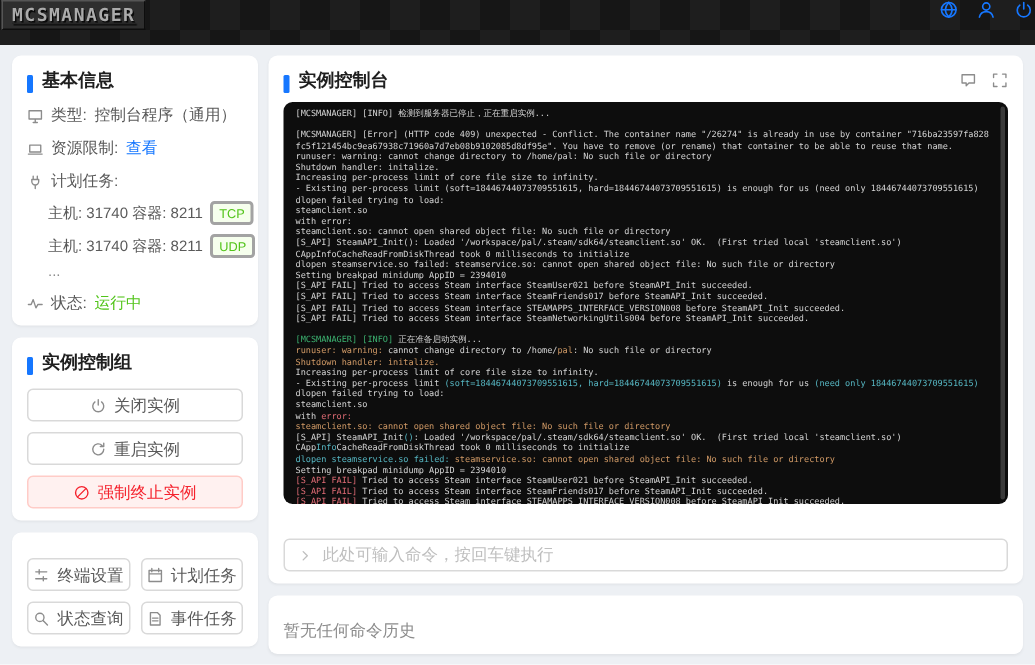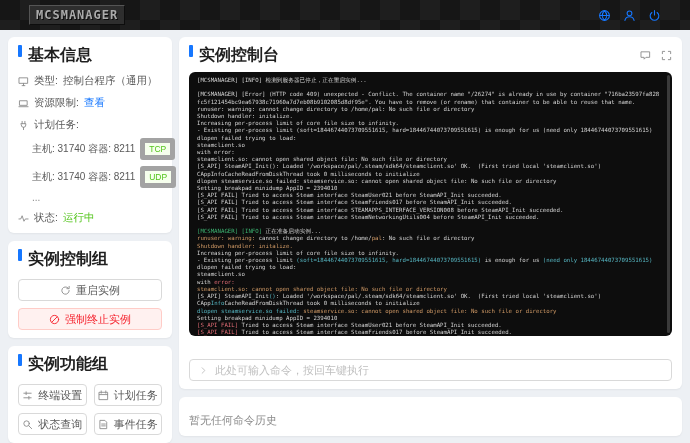--- a/index.html
+++ b/index.html
@@ -4,52 +4,53 @@
 <style>
   * { box-sizing: border-box; margin: 0; padding: 0; }
   html,body { width: 690px; height: 443px; overflow: hidden; }
   body {
     background: #edf0f4;
     font-family: "Liberation Sans", sans-serif;
     color: #262626;
   }
   
   .hdr {
-    height: 30px; display: flex; align-items: center; justify-content: space-between;
-    padding: 0 29px;
+    height: 30px; display: flex; align-items: flex-start; justify-content: space-between;
+    padding: 0 1px;
     background: #181818;
     background-image: repeating-conic-gradient(#1e1e1e 0% 25%, #161616 25% 50%);
     background-size: 40px 40px;
+    text-decoration: underline;
   }
   .logo {
     font-family: "DejaVu Sans Mono", monospace; font-weight: bold; font-size: 12px;
     letter-spacing: 1px; color: #ababab; background: #2e2e2e;
     border: 1px solid #555; border-right-color: #0d0d0d; border-bottom-color: #0d0d0d;
     padding: 2px 6px; text-shadow: 1px 1px 0 #0a0a0a;
   }
   .nav { display: flex; gap: 12px; align-items: center; }
   .navico { color: #1677ff; display: inline-flex; cursor: pointer; }
   .navico svg { width: 13px; height: 13px; }
   
   .layout { display: flex; gap: 7px; padding: 7px 8px; height: 413px; }
   .col-left { width: 164px; flex: none; display: flex; flex-direction: column; gap: 8px; }
   .col-right { flex: 1; display: flex; flex-direction: column; gap: 8px; min-width: 0; }
   .card { background: #fff; border-radius: 6px; padding: 8px 10px; box-shadow: 0 1px 2px rgba(0,0,0,.05); }
   .title-row { display: flex; align-items: center; justify-content: space-between; }
-  .card-title { display: flex; align-items: flex-start; gap: 6px; font-size: 16px; font-weight: bold; color: #1f1f1f; }
+  .card-title { display: flex; align-items: flex-end; gap: 6px; font-size: 12px; font-weight: bold; color: #1f1f1f; }
   .bar { width: 4px; height: 12px; background: #1677ff; border-radius: 1px; flex: none; }
   .hicons { display: flex; gap: 10px; color: #8c8c8c; }
   .hicons span { display: inline-flex; cursor: pointer; }
   
   .irow { display: flex; align-items: center; gap: 5px; margin-top: 8px; font-size: 10.5px; color: #595959; white-space: nowrap; }
   .irow .ico { color: #8c8c8c; display: inline-flex; flex: none; }
   .ival { color: #595959; }
   .link { color: #1677ff; cursor: pointer; }
   .port-row { margin: 6px 0 0 14px; font-size: 10px; color: #595959; display: flex; align-items: center; gap: 5px; white-space: nowrap; }
-  .tag { font-size: 8.5px; line-height: 12px; padding: 0 4px; border-radius: 3px; border: 5px solid #a3a3a3; background: #f6ffed; color: #52c41a; }
+  .tag { font-size: 8.5px; line-height: 12px; padding: 0 4px; border-radius: 3px; border: 2px solid #a3a3a3; background: #f6ffed; color: #52c41a; }
   .more-row { margin: 4px 0 0 14px; font-size: 10px; color: #8c8c8c; }
   
   .btn-col { display: flex; flex-direction: column; gap: 7px; margin-top: 9px; }
   .grid2 { display: grid; grid-template-columns: 1fr 1fr; gap: 7px; margin-top: 9px; }
   .btn {
     height: 22px; border: 1px solid #d9d9d9; border-radius: 4px; background: #fff;
     display: flex; align-items: center; justify-content: center; gap: 5px;
     font-size: 11px; color: #595959; cursor: pointer; white-space: nowrap;
   }
   .btn .ico { display: inline-flex; color: #8c8c8c; }
@@ -163,42 +164,46 @@
 
     <section class="card">
       <div class="card-title">
         <span class="bar"></span>
         <span>实例控制组</span>
       </div>
       <div class="btn-col" id="control-buttons">
           <div class="btn">
             <span class="ico">
               <svg width="11" height="11" viewBox="0 0 12 12" fill="none" stroke="currentColor" stroke-width="1" stroke-linecap="round" stroke-linejoin="round">
+                <path d="M6 1.5v4 M3.6 3.2a4 4 0 1 0 4.8 0"></path>
+              </svg>
+            </span>
+            <span>关闭实例</span>
+          </div>
+          <div class="btn">
+            <span class="ico">
+              <svg width="11" height="11" viewBox="0 0 12 12" fill="none" stroke="currentColor" stroke-width="1" stroke-linecap="round" stroke-linejoin="round">
                 <path d="M10 6a4 4 0 1 1-1.2-2.8 M10 1.5V4H7.5"></path>
               </svg>
             </span>
             <span>重启实例</span>
           </div>
           <div class="btn danger">
             <span class="ico">
               <svg width="11" height="11" viewBox="0 0 12 12" fill="none" stroke="currentColor" stroke-width="1" stroke-linecap="round" stroke-linejoin="round">
                 <circle cx="6" cy="6" r="4.5"></circle>
                 <path d="M9 3L3 9"></path>
               </svg>
             </span>
             <span>强制终止实例</span>
           </div>
         </div>
     </section>
 
     <section class="card">
-      <div class="card-title">
-        <span class="bar"></span>
-        <span>实例功能组</span>
-      </div>
       <div class="grid2" id="function-buttons">
           <div class="btn">
             <span class="ico">
               <svg width="11" height="11" viewBox="0 0 12 12" fill="none" stroke="currentColor" stroke-width="1" stroke-linecap="round" stroke-linejoin="round">
                 <path d="M2 3.5h8 M2 8.5h8 M4.5 2v3 M7.5 7v3"></path>
               </svg>
             </span>
             <span>终端设置</span>
           </div>
           <div class="btn">

